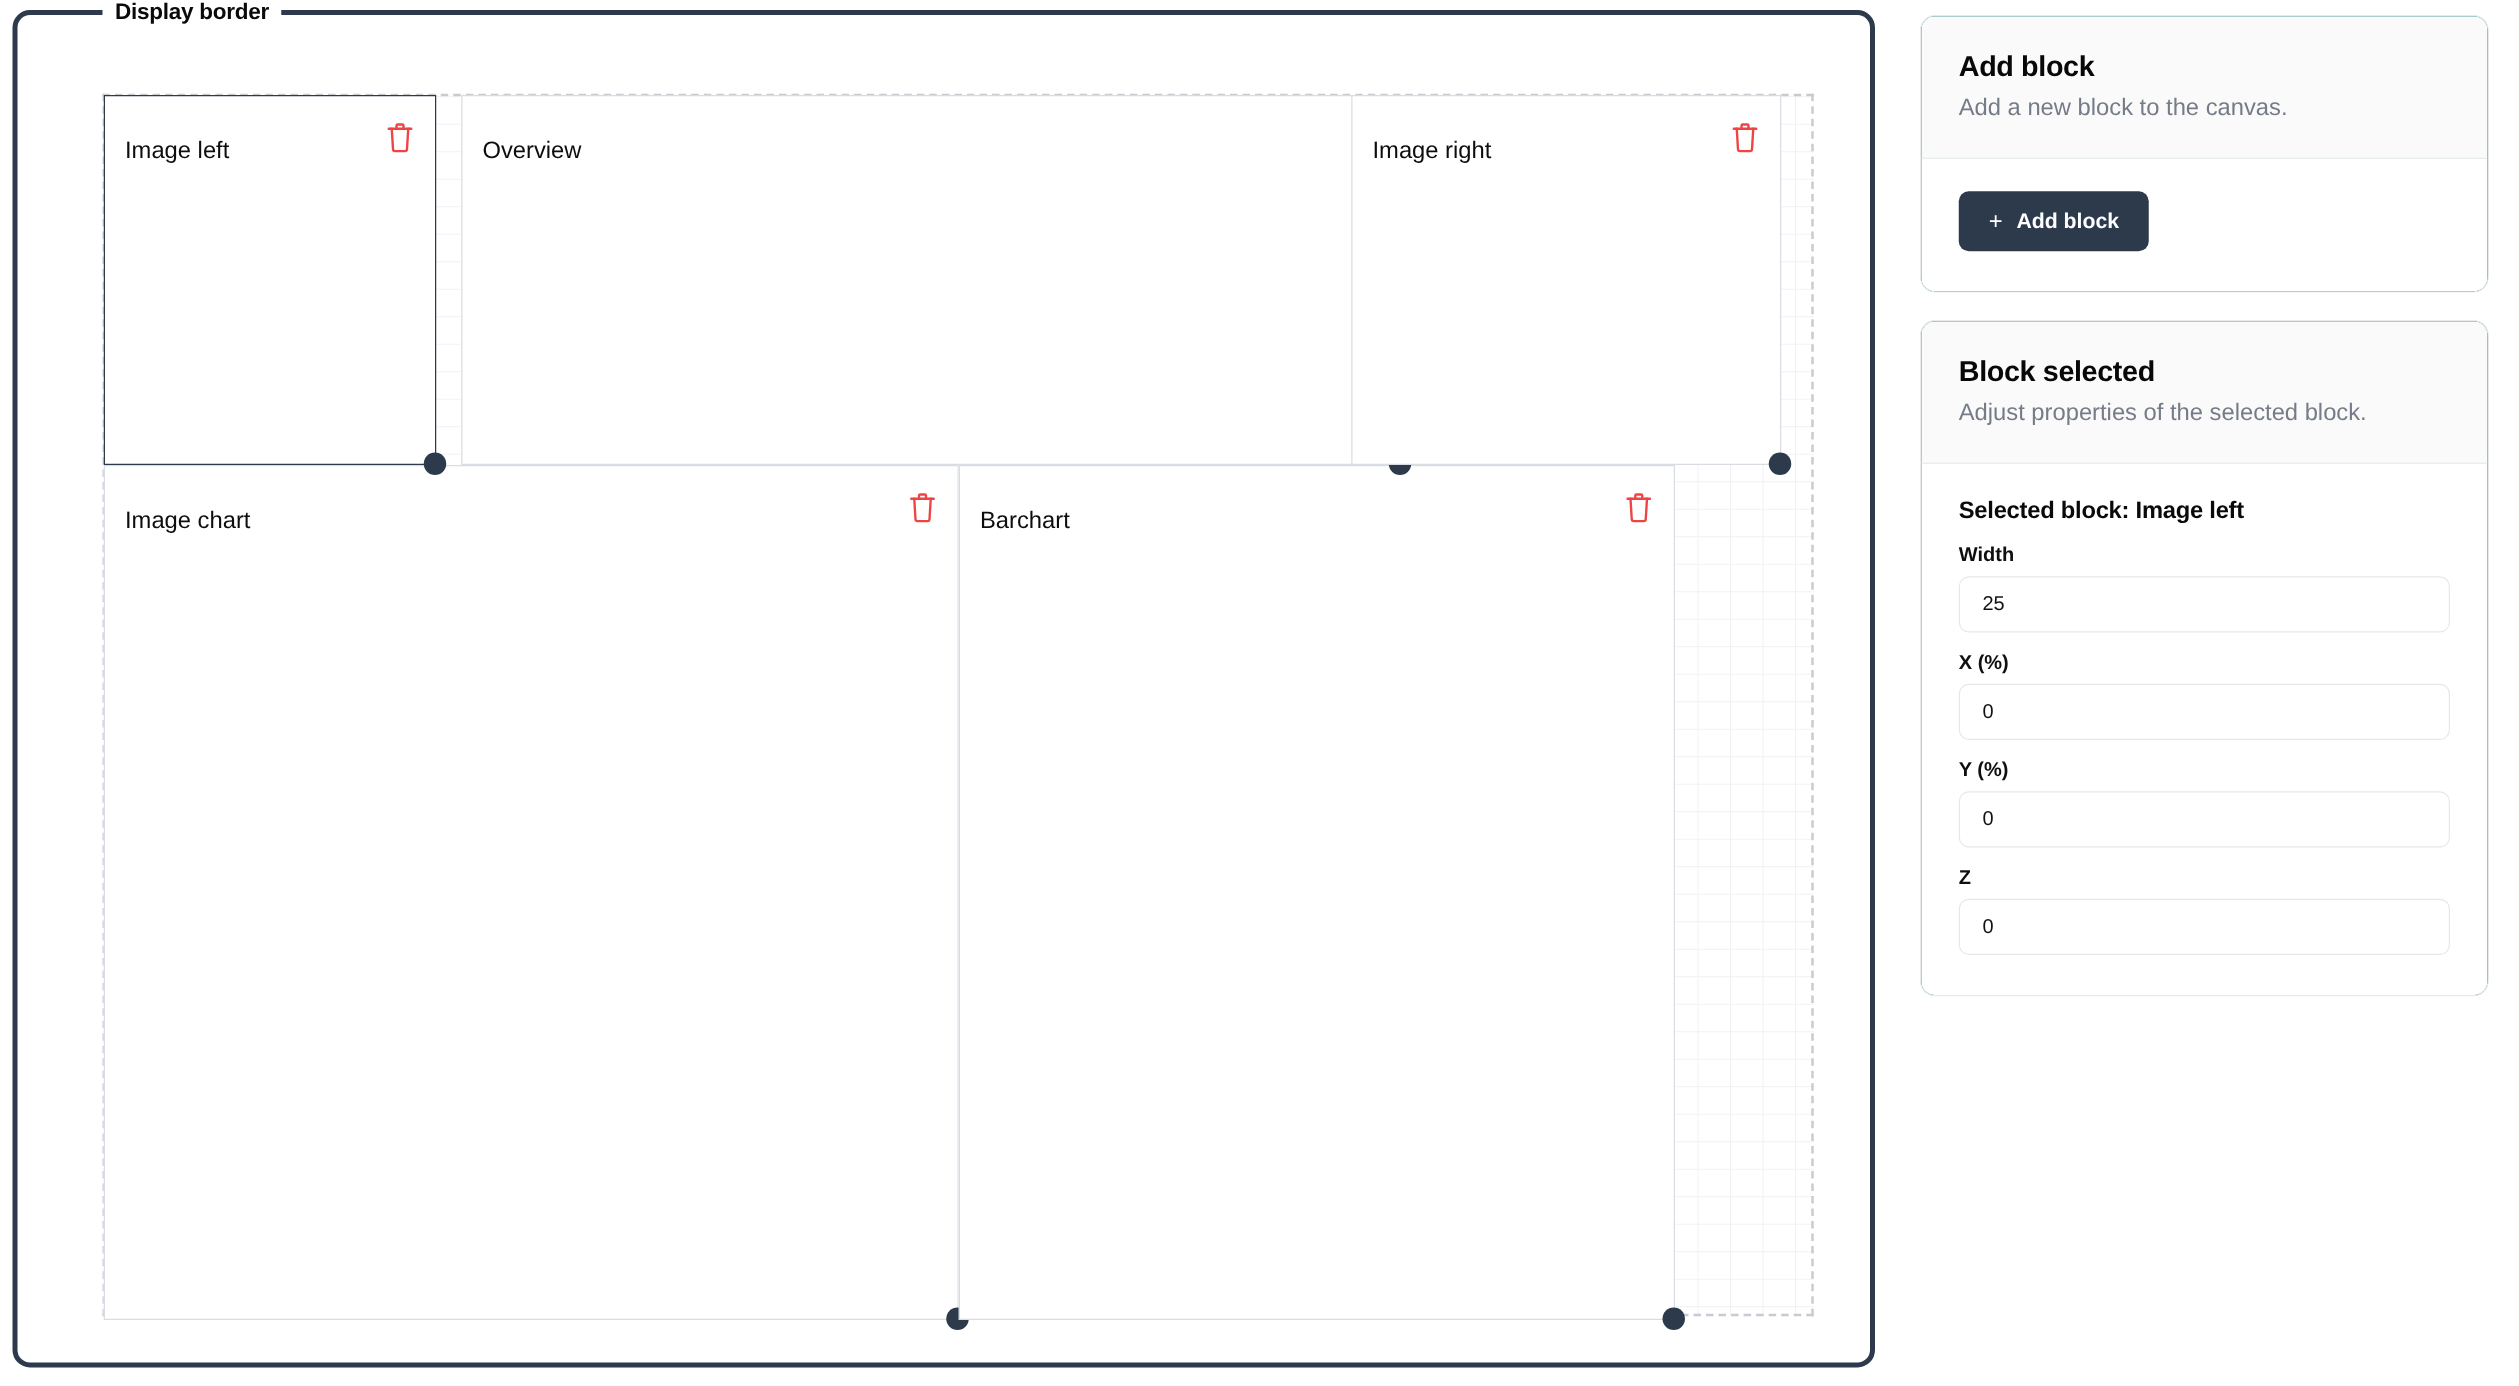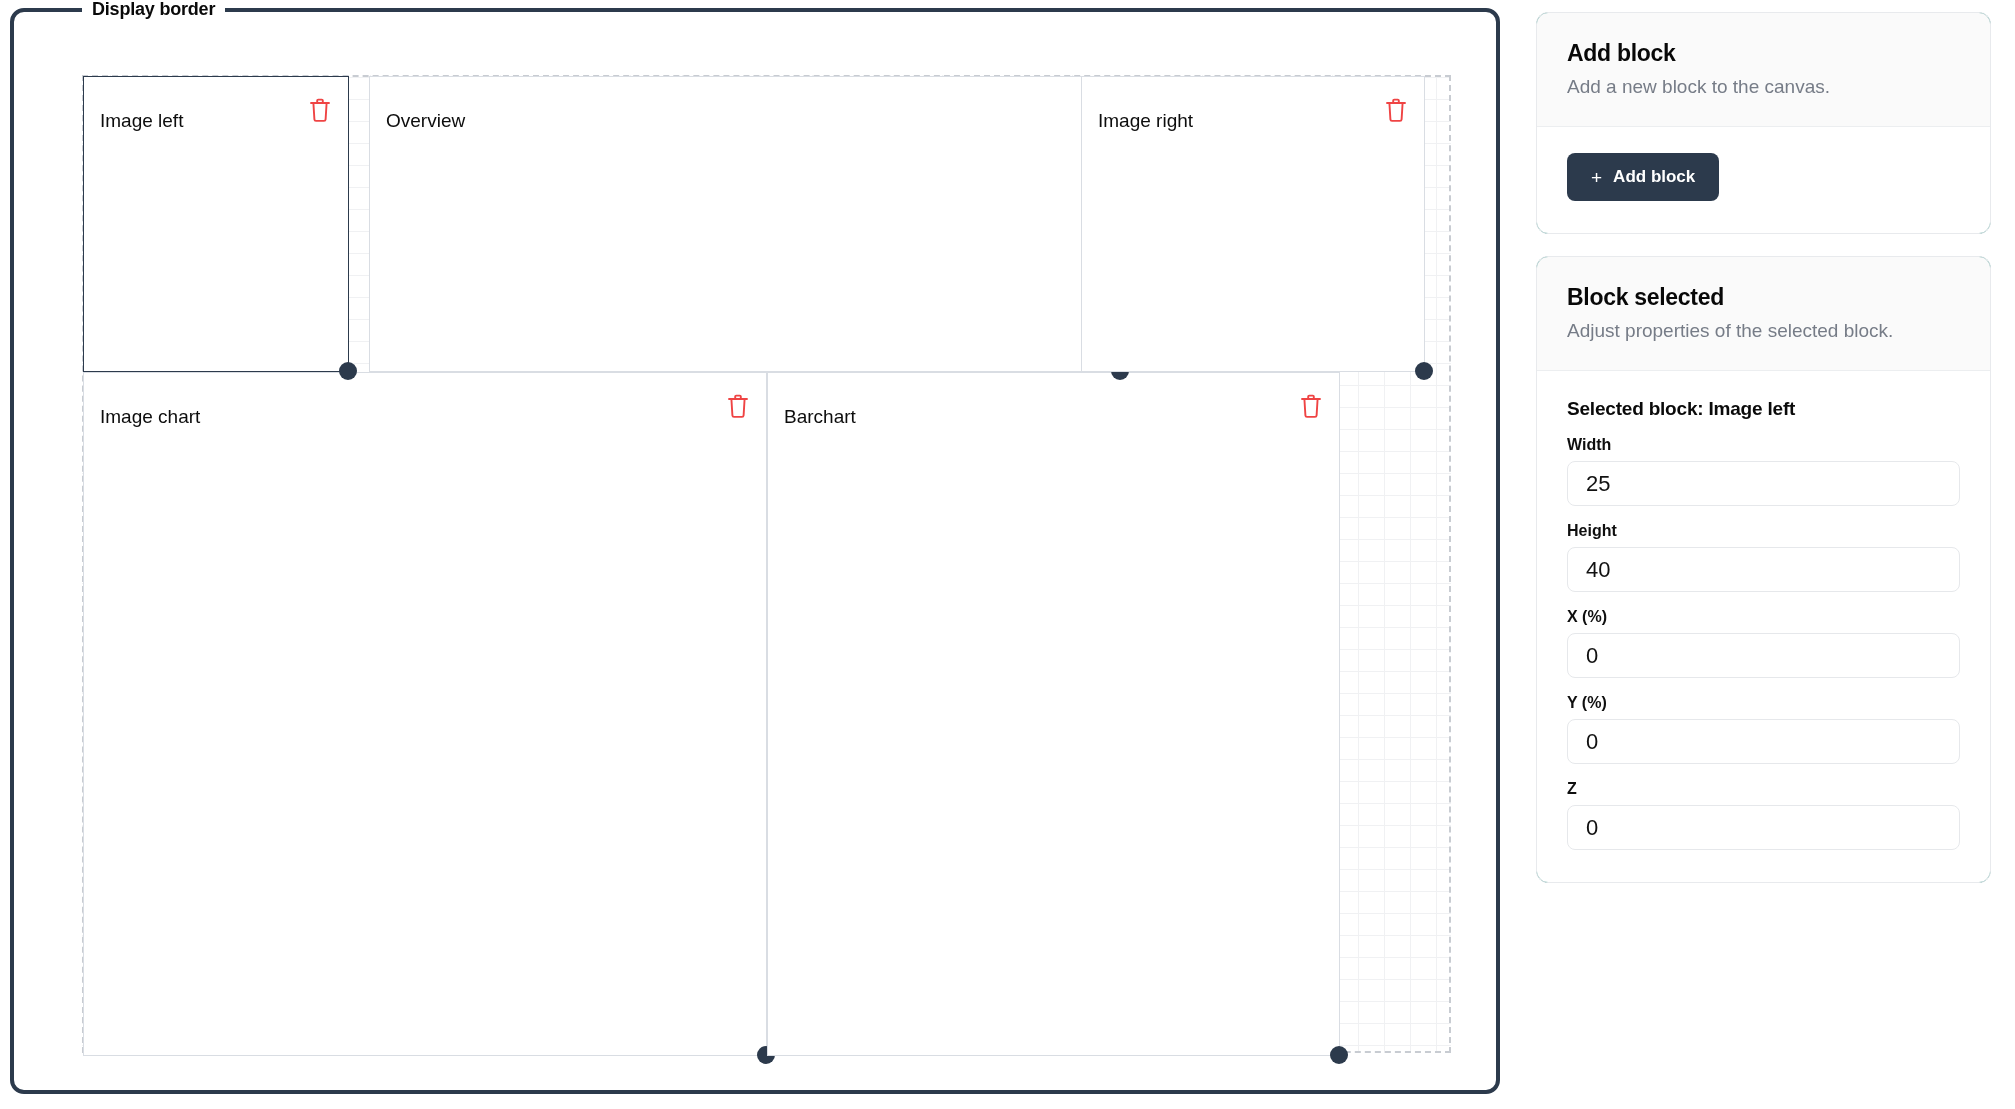--- a/index.html
+++ b/index.html
@@ -168,21 +168,21 @@
     line-height: 21px;
     margin-bottom: 6px;
   }
   .field-input {
     width: 100%;
     height: 45px;
     border: 1px solid #e6e8eb;
     border-radius: 8px;
     background: #ffffff;
     padding: 0 18px;
-    font-size: 22px;
+    font-size: 16px;
     color: #111111;
     font-family: "Liberation Sans", sans-serif;
     outline: none;
   }
 </style>
 </head>
 <body>
 
 <div class="page">
 
@@ -275,24 +275,20 @@
         <div class="card-sub">Adjust properties of the selected block.</div>
       </div>
       <div class="card-body">
         <div class="sel-block">Selected block: Image left</div>
 
         <div class="field">
           <label class="field-label">Width</label>
           <input class="field-input" type="text" value="25" style="">
         </div>
 
-        <div class="field">
-          <label class="field-label">Height</label>
-          <input class="field-input" type="text" value="40" style="">
-        </div>
 
         <div class="field">
           <label class="field-label">X (%)</label>
           <input class="field-input" type="text" value="0" style="">
         </div>
 
         <div class="field">
           <label class="field-label">Y (%)</label>
           <input class="field-input" type="text" value="0" style="">
         </div>

